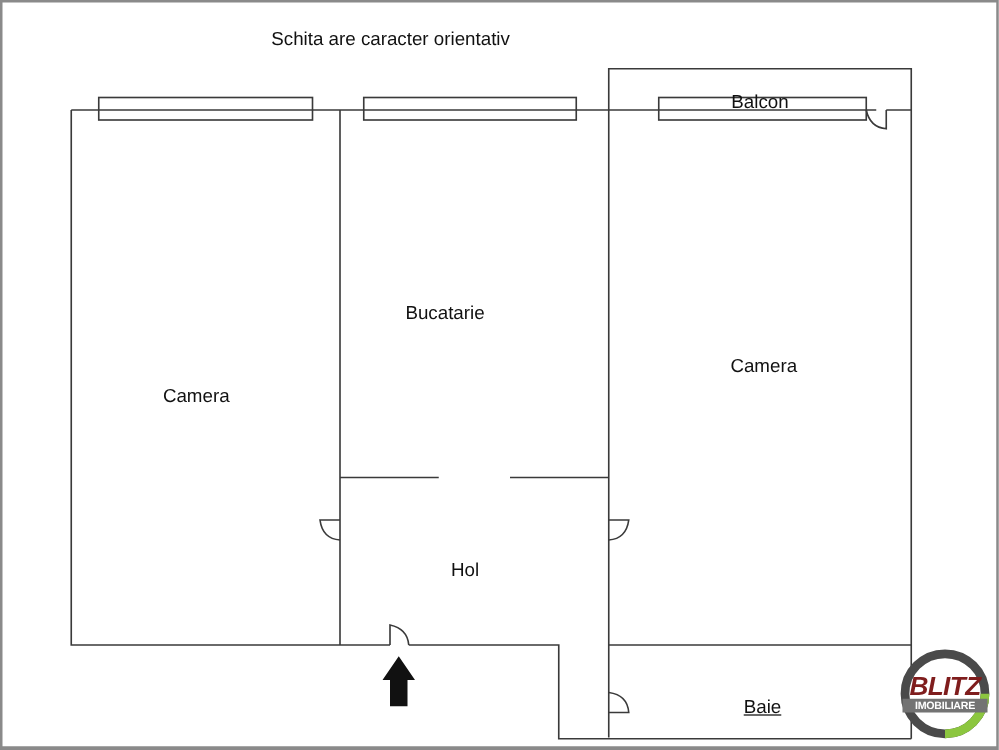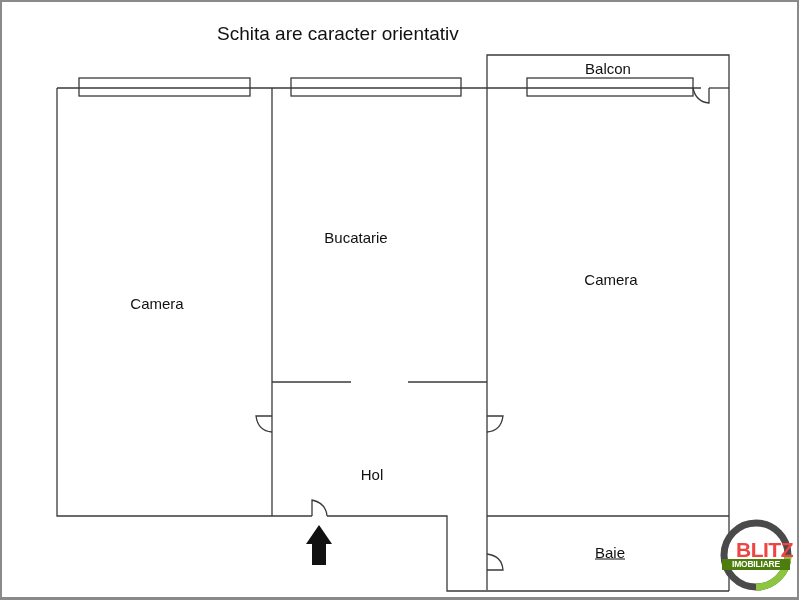--- a/index.html
+++ b/index.html
@@ -1,25 +1,25 @@
 <!DOCTYPE html>
 <html><head>
 <meta charset="utf-8">
 <style>
   html, body { margin: 0; padding: 0; background: #ffffff; }
   body { width: 799px; height: 600px; overflow: hidden; font-family: "Liberation Sans", sans-serif; }
   .frame { position: absolute; left: 0; top: 0; width: 799px; height: 600px; box-sizing: border-box; border: 2px solid #8a8a8a; border-bottom-width: 3px; background: #fff; }
   svg { position: absolute; left: 0; top: 0; }
   .wall { fill: none; stroke: #3a3a3a; stroke-width: 1.3; }
   .win { fill: #fff; stroke: #3a3a3a; stroke-width: 1.3; }
-  .label { position: absolute; font-size: 15px; color: #111; white-space: nowrap; transform: translate(-50%, -50%); }
-  .title { position: absolute; font-size: 19px; color: #111; white-space: nowrap; }
+  .label { position: absolute; font-size: 15px; color: #111; white-space: nowrap; transform: translate(-50%, -50%); margin-top: 14px; }
+  .title { position: absolute; font-size: 15px; color: #111; white-space: nowrap; }
   .logo { position: absolute; left: 719px; top: 518px; width: 74px; height: 74px; }
-  .logo-text1 { position: absolute; left: 0; top: 20px; width: 74px; text-align: right; font-weight: bold; font-size: 21px; color: #ef4444; letter-spacing: -0.5px; font-family: "Liberation Sans", sans-serif; }
-  .logo-text2 { position: absolute; left: 3px; top: 41px; width: 68px; text-align: center; font-weight: bold; font-size: 8.5px; color: #fff; background: #4d7c0f; line-height: 11px; letter-spacing: -0.2px; }
+  .logo-text1 { position: absolute; left: 0; top: 20px; width: 74px; text-align: center; font-weight: bold; font-size: 21px; color: #7f1d1d; letter-spacing: -0.5px; font-family: "Liberation Sans", sans-serif; font-style: italic; }
+  .logo-text2 { position: absolute; left: 3px; top: 41px; width: 68px; text-align: center; font-weight: bold; font-size: 8.5px; color: #fff; background: #737373; line-height: 11px; letter-spacing: -0.2px; }
 </style>
 </head>
 <body>
 
 <div class="frame"></div>
 
 <div class="title" style="left:217px; top:23px;">Schita are caracter orientativ</div>
 
 <svg width="799" height="600" viewBox="0 0 799 600">
 
@@ -54,21 +54,21 @@
   <path class="wall" d="M312,516 L312,500 Q326,503 327,516"></path>
   <path class="wall" d="M487,554 Q502,556 503,570 L487,570"></path>
 
   <polygon points="319,525 332,544 326,544 326,565 312,565 312,544 306,544" fill="#111"></polygon>
 </svg>
 
 <div class="label" style="left:157px; top:303px;">Camera</div>
 <div class="label" style="left:356px; top:237px;">Bucatarie</div>
 <div class="label" style="left:611px; top:279px;">Camera</div>
 <div class="label" style="left:608px; top:68px;">Balcon</div>
-<div class="label" style="left:372px; top:474px;text-align:center;">Hol</div>
+<div class="label" style="left:372px; top:442px;text-align:center;">Hol</div>
 <div class="label" style="left:610px; top:552px;text-decoration:underline;">Baie</div>
 
 <div class="logo">
   <svg width="74" height="74" viewBox="0 0 74 74">
     <circle cx="37" cy="37" r="32" fill="#fff" stroke="#4a4a4a" stroke-width="7"></circle>
     <path d="M69,37 A32,32 0 0,1 37,69" fill="none" stroke="#8cc63f" stroke-width="7"></path>
   </svg>
   <div class="logo-text1">BLITZ</div>
   <div class="logo-text2">IMOBILIARE</div>
 </div>

